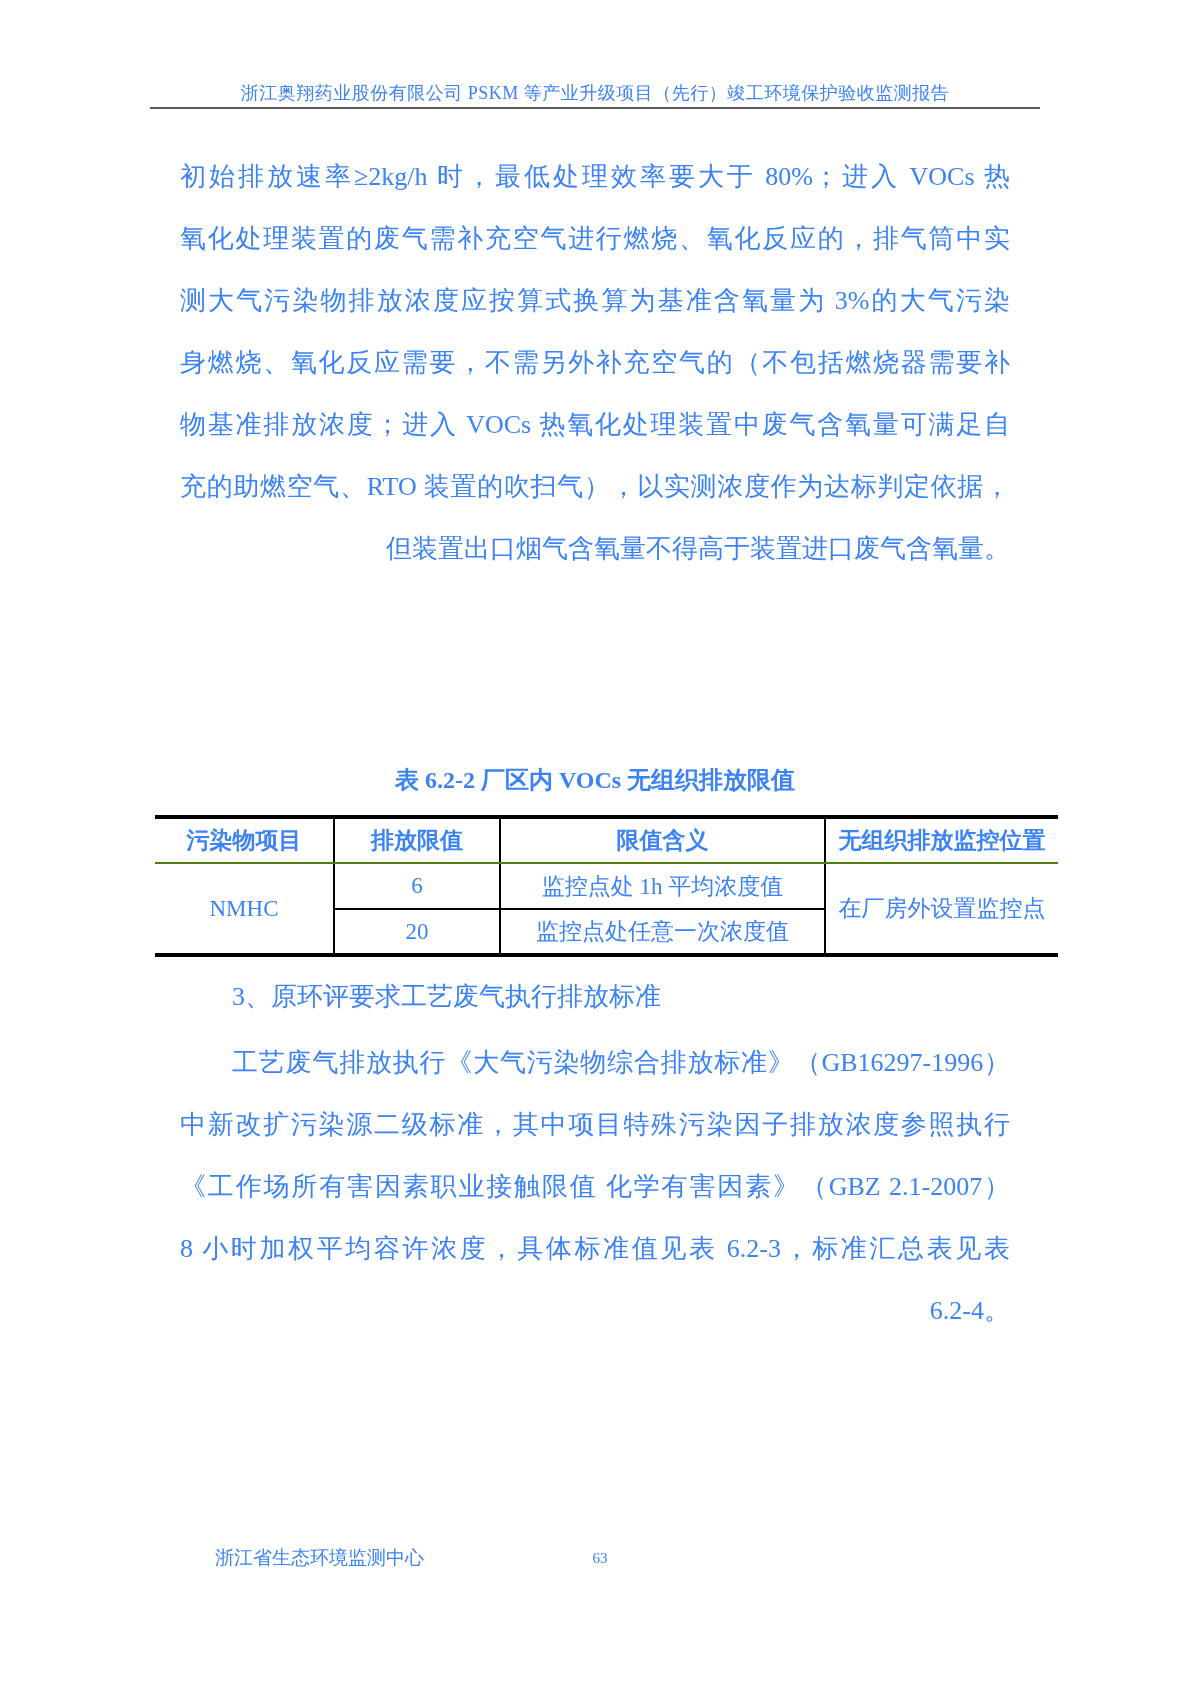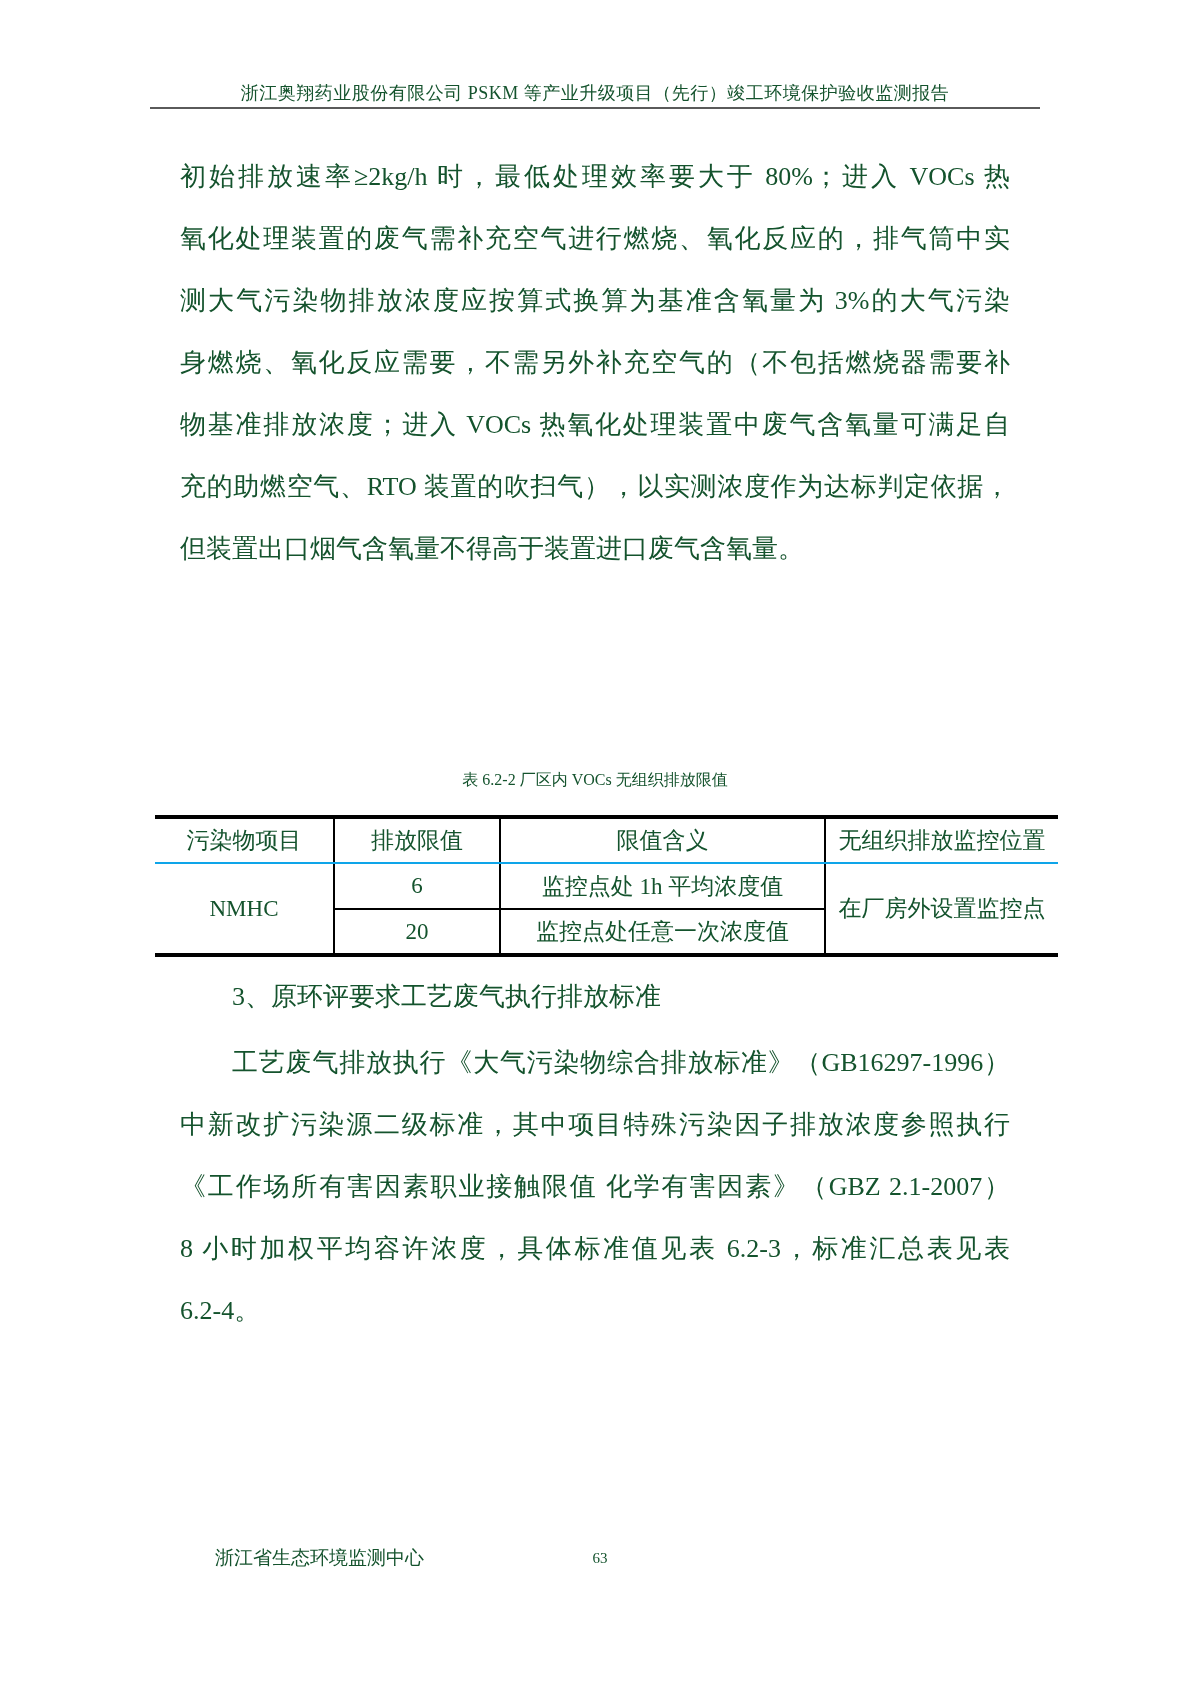--- a/index.html
+++ b/index.html
@@ -4,21 +4,21 @@
 <style>
   * { margin: 0; padding: 0; box-sizing: border-box; }
   html, body { background: #e8e8e8; }
   .page {
     position: relative;
     width: 1190px;
     height: 1683px;
     background: #ffffff;
     margin: 0 auto;
     font-family: "Liberation Serif", "DejaVu Serif", serif;
-    color: #14532d;
+    color: #3b82f6;
     overflow: hidden;
   }
 
   
   .doc-header {
     position: absolute;
     top: 82px; left: 150px; right: 150px;
     text-align: center;
     font-size: 18px;
     line-height: 22px;
@@ -36,41 +36,41 @@
   .content {
     position: absolute;
     left: 180px; top: 0;
     width: 830px;
     height: 1683px;
     font-size: 26px;
   }
   .para { position: absolute; left: 0; right: 0; }
   .line { line-height: 62px; white-space: nowrap; }
   .line.full { text-align: justify; text-align-last: justify; white-space: normal; }
-  .line.short { text-align: left; }
+  .line.short { text-align: right; }
   .indent { text-indent: 2em; }
 
   .para-1 { top: 146px; }
   .para-2 { top: 580px; }
   .section-heading {
     position: absolute;
     top: 966px; left: 0; right: 0;
     line-height: 62px;
     text-indent: 2em;
     white-space: nowrap;
   }
   .para-3 { top: 1032px; }
 
   
   .table-caption {
     position: absolute;
     top: 760px; left: 0; right: 0;
     text-align: center;
-    font-weight: normal;
-    font-size: 16px;
+    font-weight: bold;
+    font-size: 24px;
     line-height: 40px;
     white-space: nowrap;
   }
   .limits-table-wrap {
     position: absolute;
     top: 815px; left: -25px;
     width: 881px;
   }
   table.limits {
     border-collapse: collapse;
@@ -81,21 +81,21 @@
   }
   table.limits th, table.limits td {
     text-align: center;
     vertical-align: middle;
     font-size: 23px;
     height: 46px;
     padding: 0 4px;
     overflow: hidden;
     white-space: nowrap;
   }
-  table.limits th { font-weight: normal; border-bottom: 2px solid #0ea5e9; }
+  table.limits th { font-weight: bold; border-bottom: 2px solid #4d7c0f; }
   table.limits td { font-weight: normal; }
   .col-1 { width: 179px; }
   .col-2 { width: 166px; margin-left: 30px; }
   .col-3 { width: 325px; }
   .col-4 { width: 233px; }
   .vsep { border-left: 2px solid #000; }
   .rowsep { border-bottom: 2px solid #000; }
 
   
   .footer-org {

